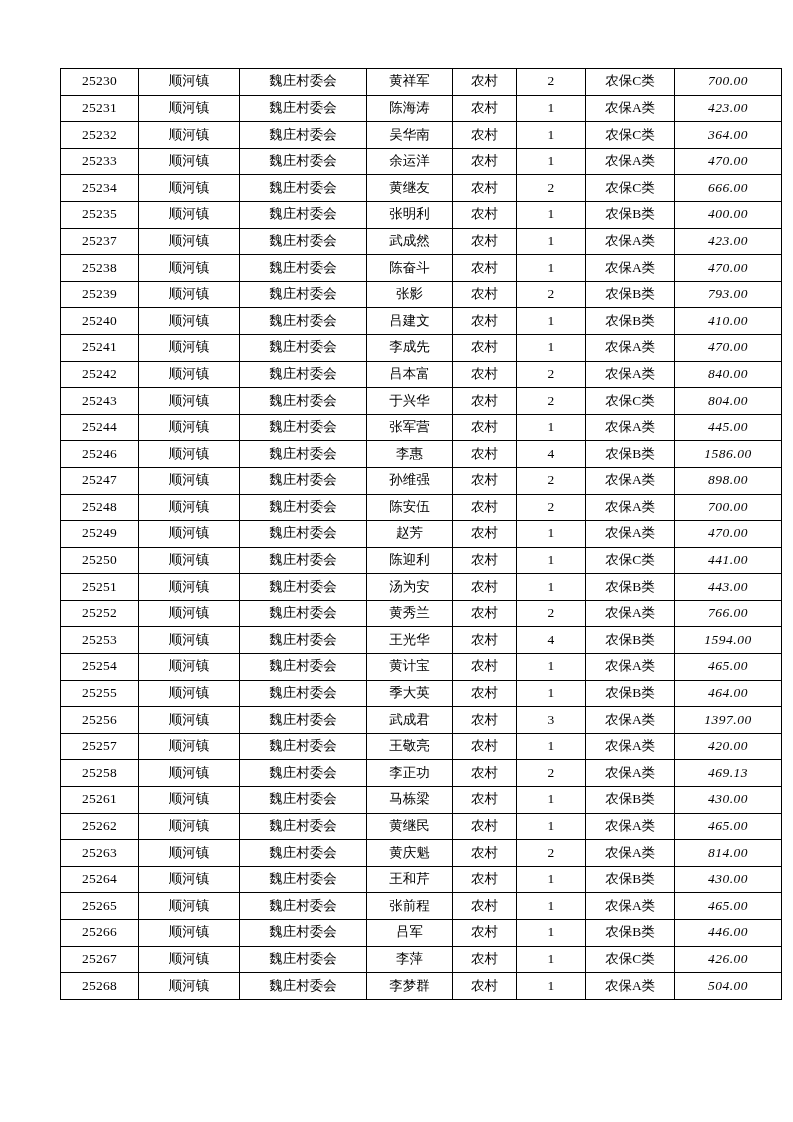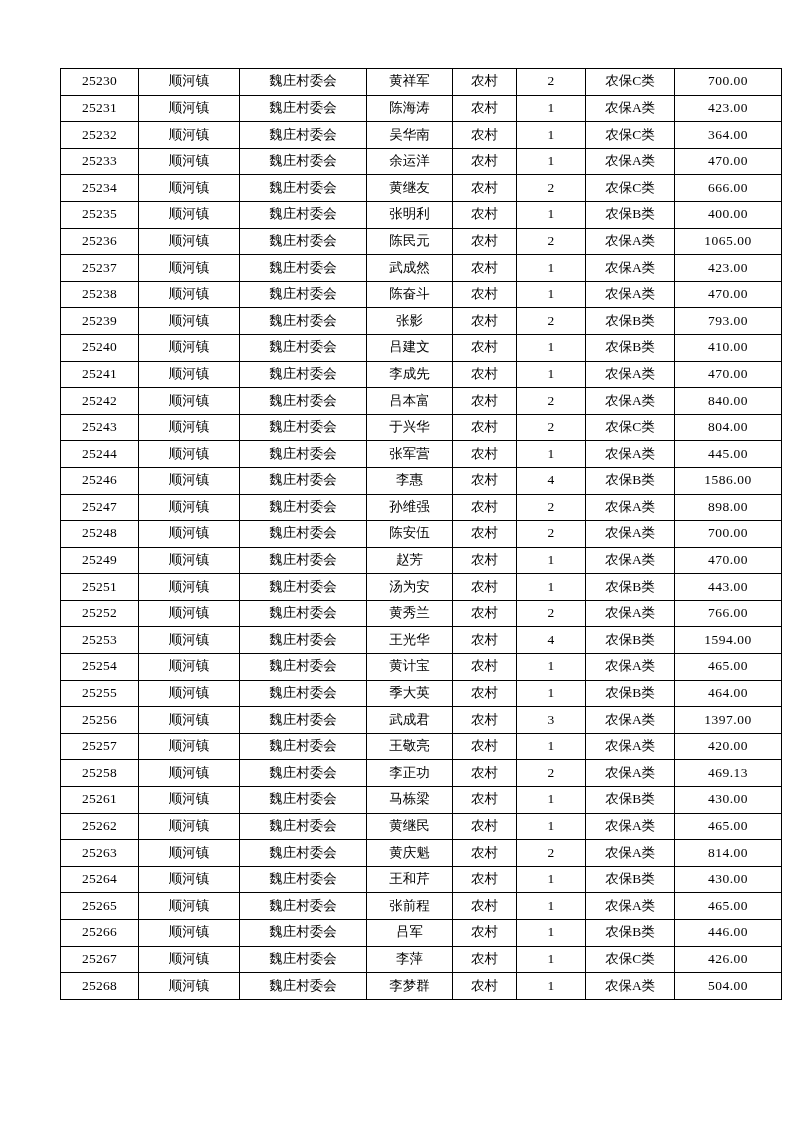--- a/index.html
+++ b/index.html
@@ -45,20 +45,21 @@
   col.c-cnt    { width: 69px; }
   col.c-cat    { width: 89px; }
   col.c-amt    { width: 107px; }
 
   td.num {
     font-family: "Liberation Serif", "DejaVu Serif", serif;
     letter-spacing: 0.3px;
   }
   td.amt {
     letter-spacing: 0.5px;
+    font-style: italic;
   }
 </style>
 </head>
 <body>
 
 <div class="page">
   <table class="data-table">
     <colgroup>
       <col class="c-id">
       <col class="c-town">
@@ -124,30 +125,20 @@
           <td class="num">25235</td>
           <td>顺河镇</td>
           <td>魏庄村委会</td>
           <td>张明利</td>
           <td>农村</td>
           <td class="num">1</td>
           <td>农保B类</td>
           <td class="num amt">400.00</td>
         </tr>
         <tr>
-          <td class="num">25236</td>
-          <td>顺河镇</td>
-          <td>魏庄村委会</td>
-          <td>陈民元</td>
-          <td>农村</td>
-          <td class="num">2</td>
-          <td>农保A类</td>
-          <td class="num amt">1065.00</td>
-        </tr>
-        <tr>
           <td class="num">25237</td>
           <td>顺河镇</td>
           <td>魏庄村委会</td>
           <td>武成然</td>
           <td>农村</td>
           <td class="num">1</td>
           <td>农保A类</td>
           <td class="num amt">423.00</td>
         </tr>
         <tr>
@@ -252,20 +243,30 @@
         </tr>
         <tr>
           <td class="num">25249</td>
           <td>顺河镇</td>
           <td>魏庄村委会</td>
           <td>赵芳</td>
           <td>农村</td>
           <td class="num">1</td>
           <td>农保A类</td>
           <td class="num amt">470.00</td>
+        </tr>
+        <tr>
+          <td class="num">25250</td>
+          <td>顺河镇</td>
+          <td>魏庄村委会</td>
+          <td>陈迎利</td>
+          <td>农村</td>
+          <td class="num">1</td>
+          <td>农保C类</td>
+          <td class="num amt">441.00</td>
         </tr>
         <tr>
           <td class="num">25251</td>
           <td>顺河镇</td>
           <td>魏庄村委会</td>
           <td>汤为安</td>
           <td>农村</td>
           <td class="num">1</td>
           <td>农保B类</td>
           <td class="num amt">443.00</td>

